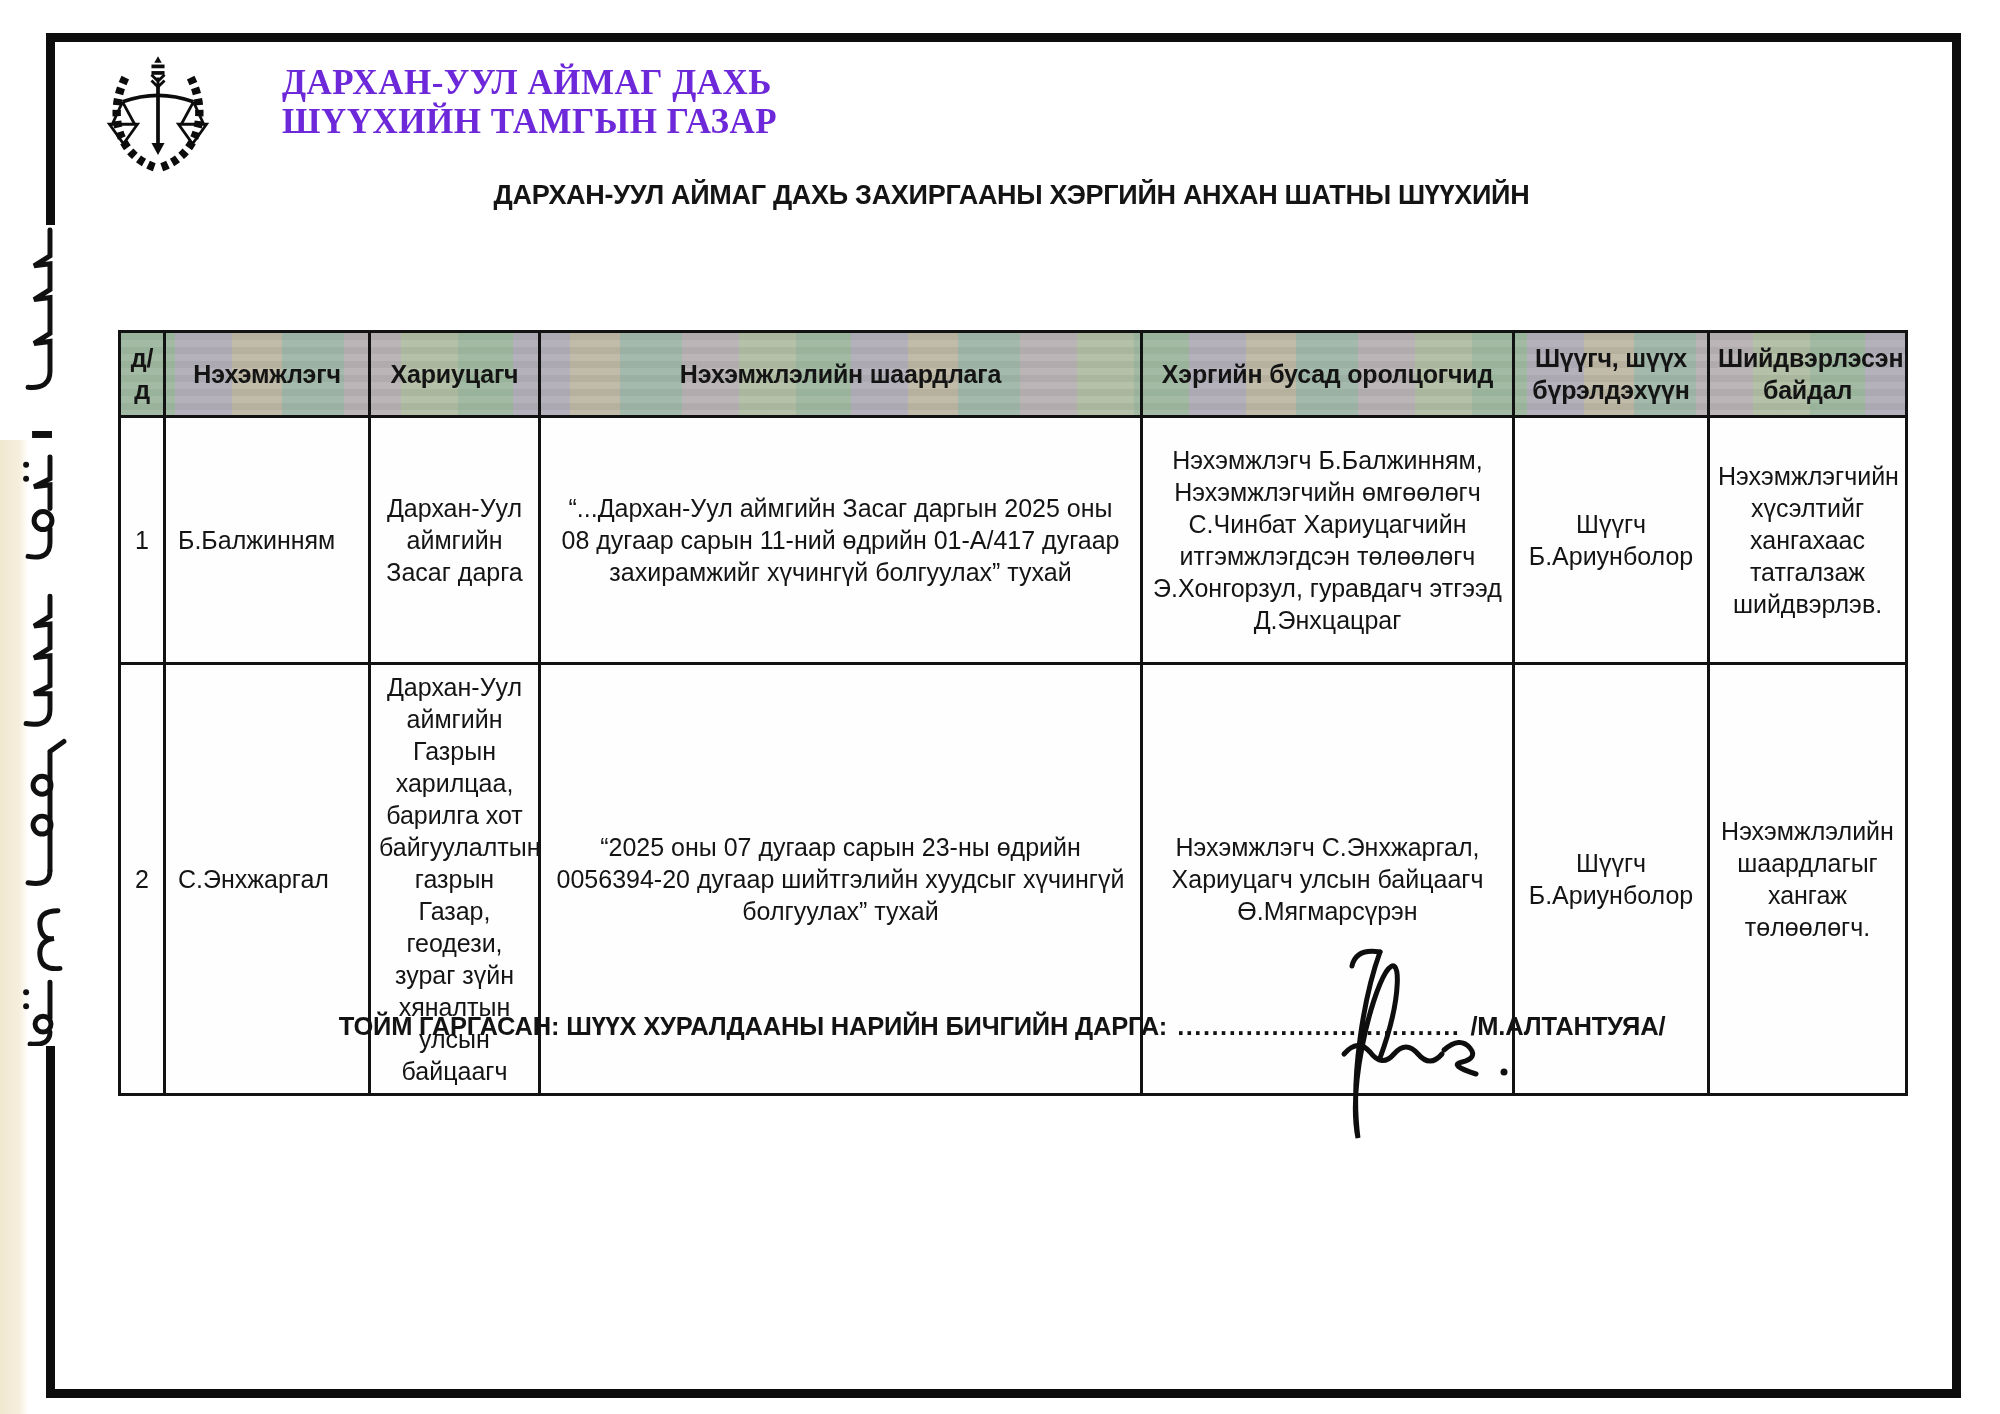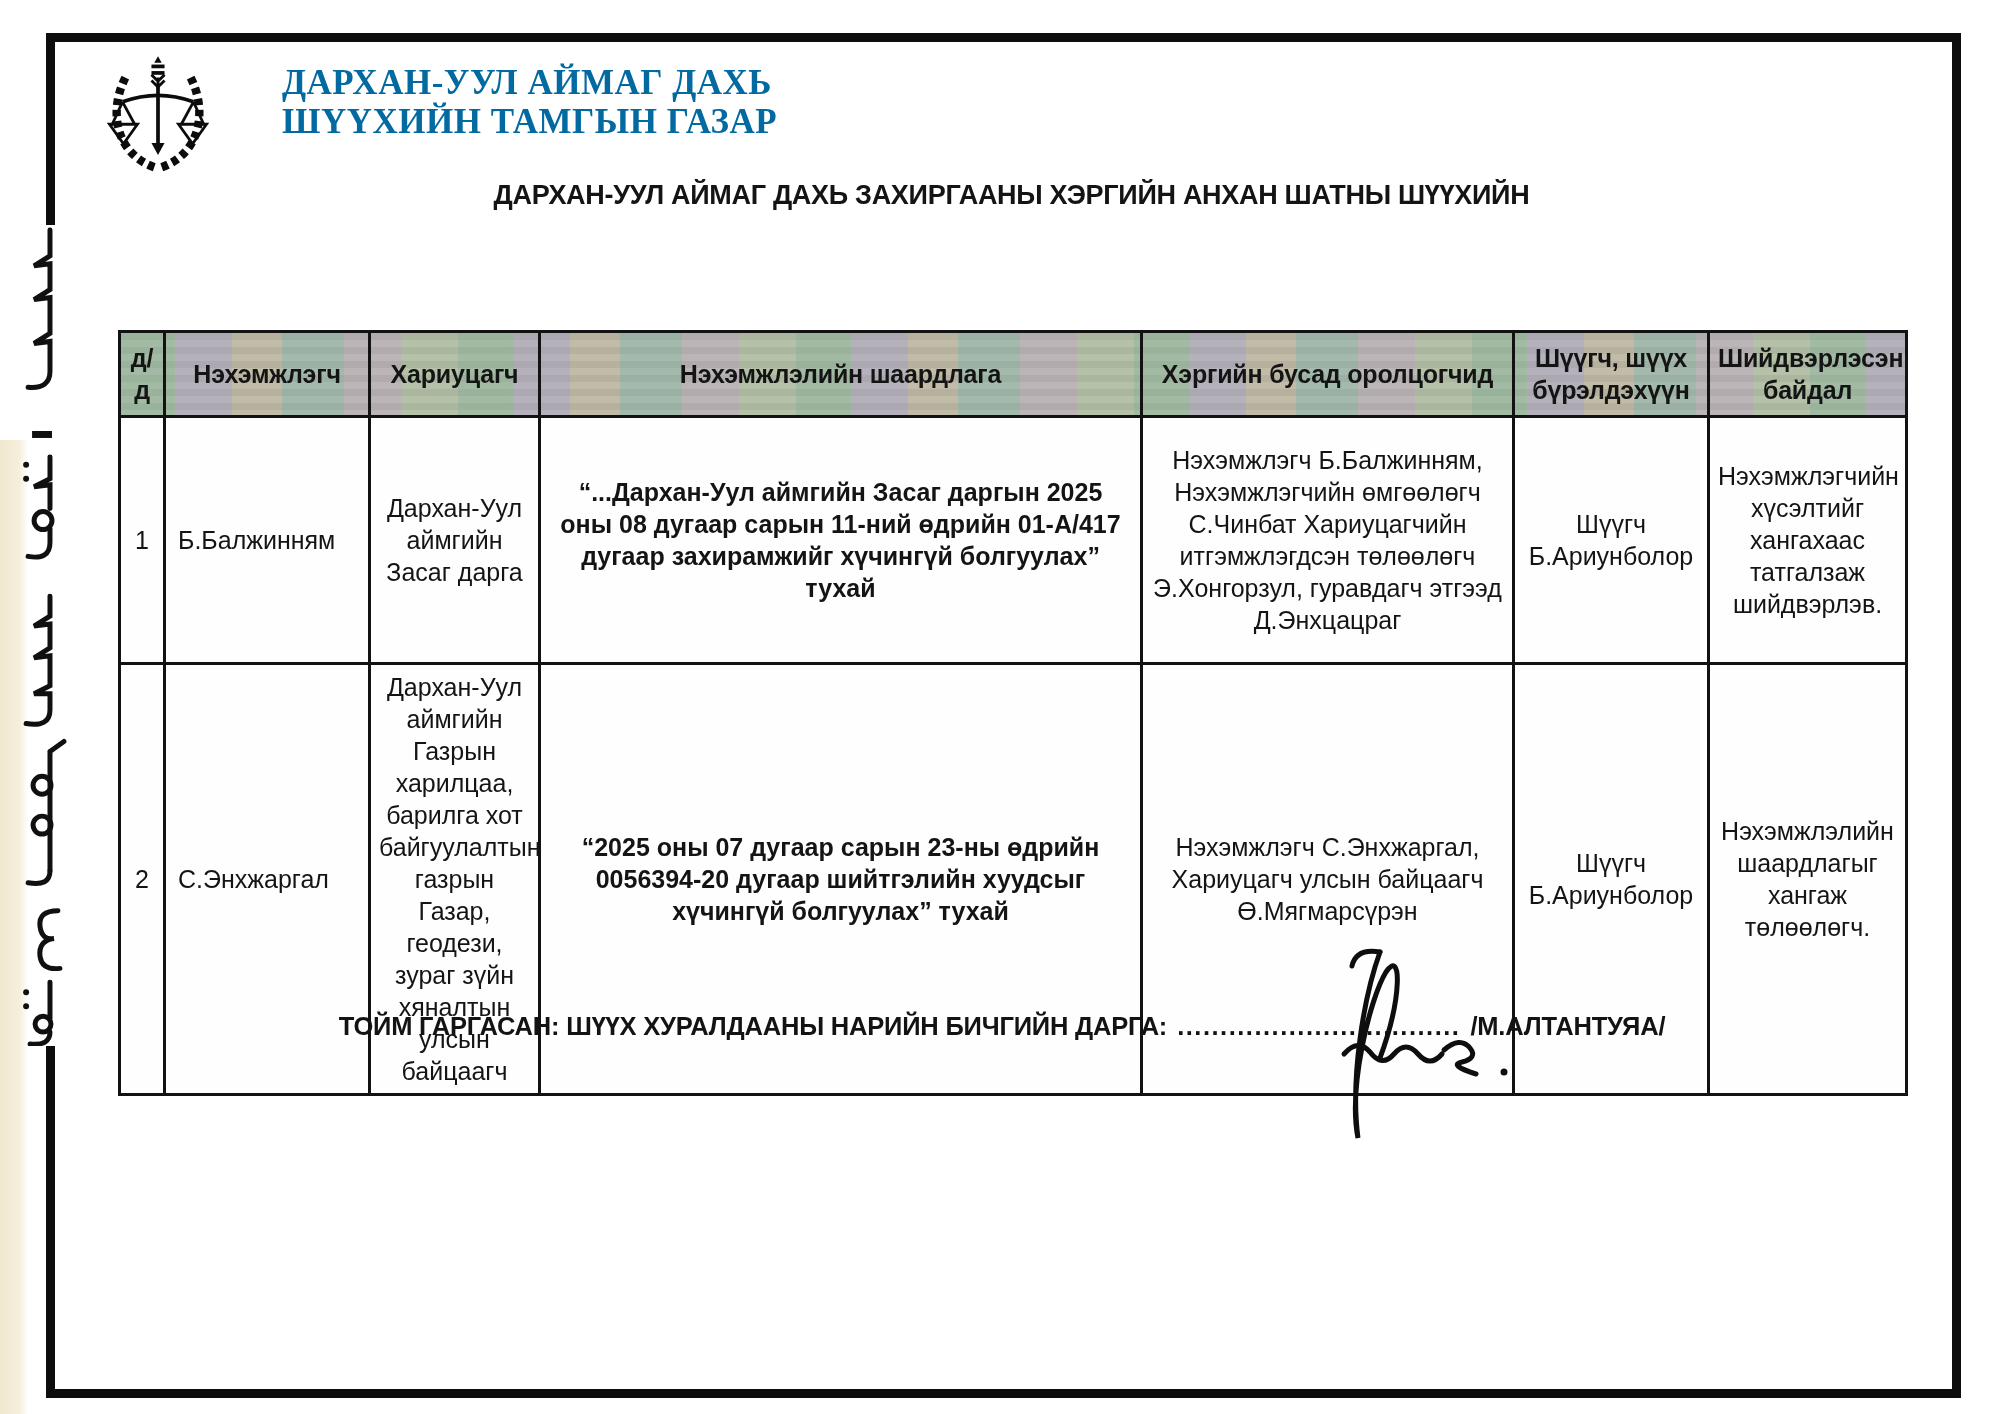--- a/index.html
+++ b/index.html
@@ -17,21 +17,21 @@
   .frame-right{left:1952px;top:33px;width:9px;height:1365px;}
   .frame-left-top{left:46px;top:33px;width:9px;height:192px;}
   .frame-left-bottom{left:46px;top:1046px;width:9px;height:352px;}
   .left-script{position:absolute;left:16px;top:226px;width:64px;height:820px;}
 
   
   .emblem{position:absolute;left:102px;top:54px;width:112px;height:120px;}
   .org-name{
     position:absolute;left:282px;top:64px;
     font-family:"Liberation Serif",serif;font-weight:bold;
-    font-size:35px;line-height:1.1;letter-spacing:.5px;color:#0369a1;
+    font-size:35px;line-height:1.1;letter-spacing:.5px;color:#6d28d9;
   }
 
   
   .doc-title{
     position:absolute;left:118px;top:178px;width:1787px;text-align:center;
     font-weight:bold;font-size:27px;line-height:1.3;letter-spacing:-.3px;color:#141414;
   }
 
   
   .summary-table{
@@ -48,21 +48,21 @@
         rgba(139,177,148,.55) 0 55px, rgba(171,155,194,.48) 55px 112px,
         rgba(197,172,150,.42) 112px 162px, rgba(137,173,163,.5) 162px 224px,
         rgba(184,158,186,.42) 224px 281px, rgba(168,186,150,.45) 281px 338px),
       repeating-linear-gradient(0deg, rgba(255,255,255,.14) 0 7px, rgba(110,130,115,.14) 7px 14px);
   }
   .summary-table th{font-weight:bold;text-align:center;letter-spacing:-.2px;}
   .summary-table td{text-align:center;background:#fefefe;}
   .row-1{height:247px;}
   .row-2{height:253px;}
   td.cell-plaintiff{text-align:left;padding-left:12px;}
-  td.cell-claim{padding:6px 14px;font-weight:bold;}
+  td.cell-claim{padding:6px 14px;}
 
   
   .footer-line{
     position:absolute;left:118px;top:1012px;width:1768px;
     display:flex;justify-content:center;align-items:baseline;gap:10px;
     font-size:25.5px;letter-spacing:-.2px;white-space:nowrap;
   }
   .footer-label{font-weight:bold;}
   .footer-dots{letter-spacing:1.5px;font-weight:bold;}
   .footer-name{font-weight:bold;}

